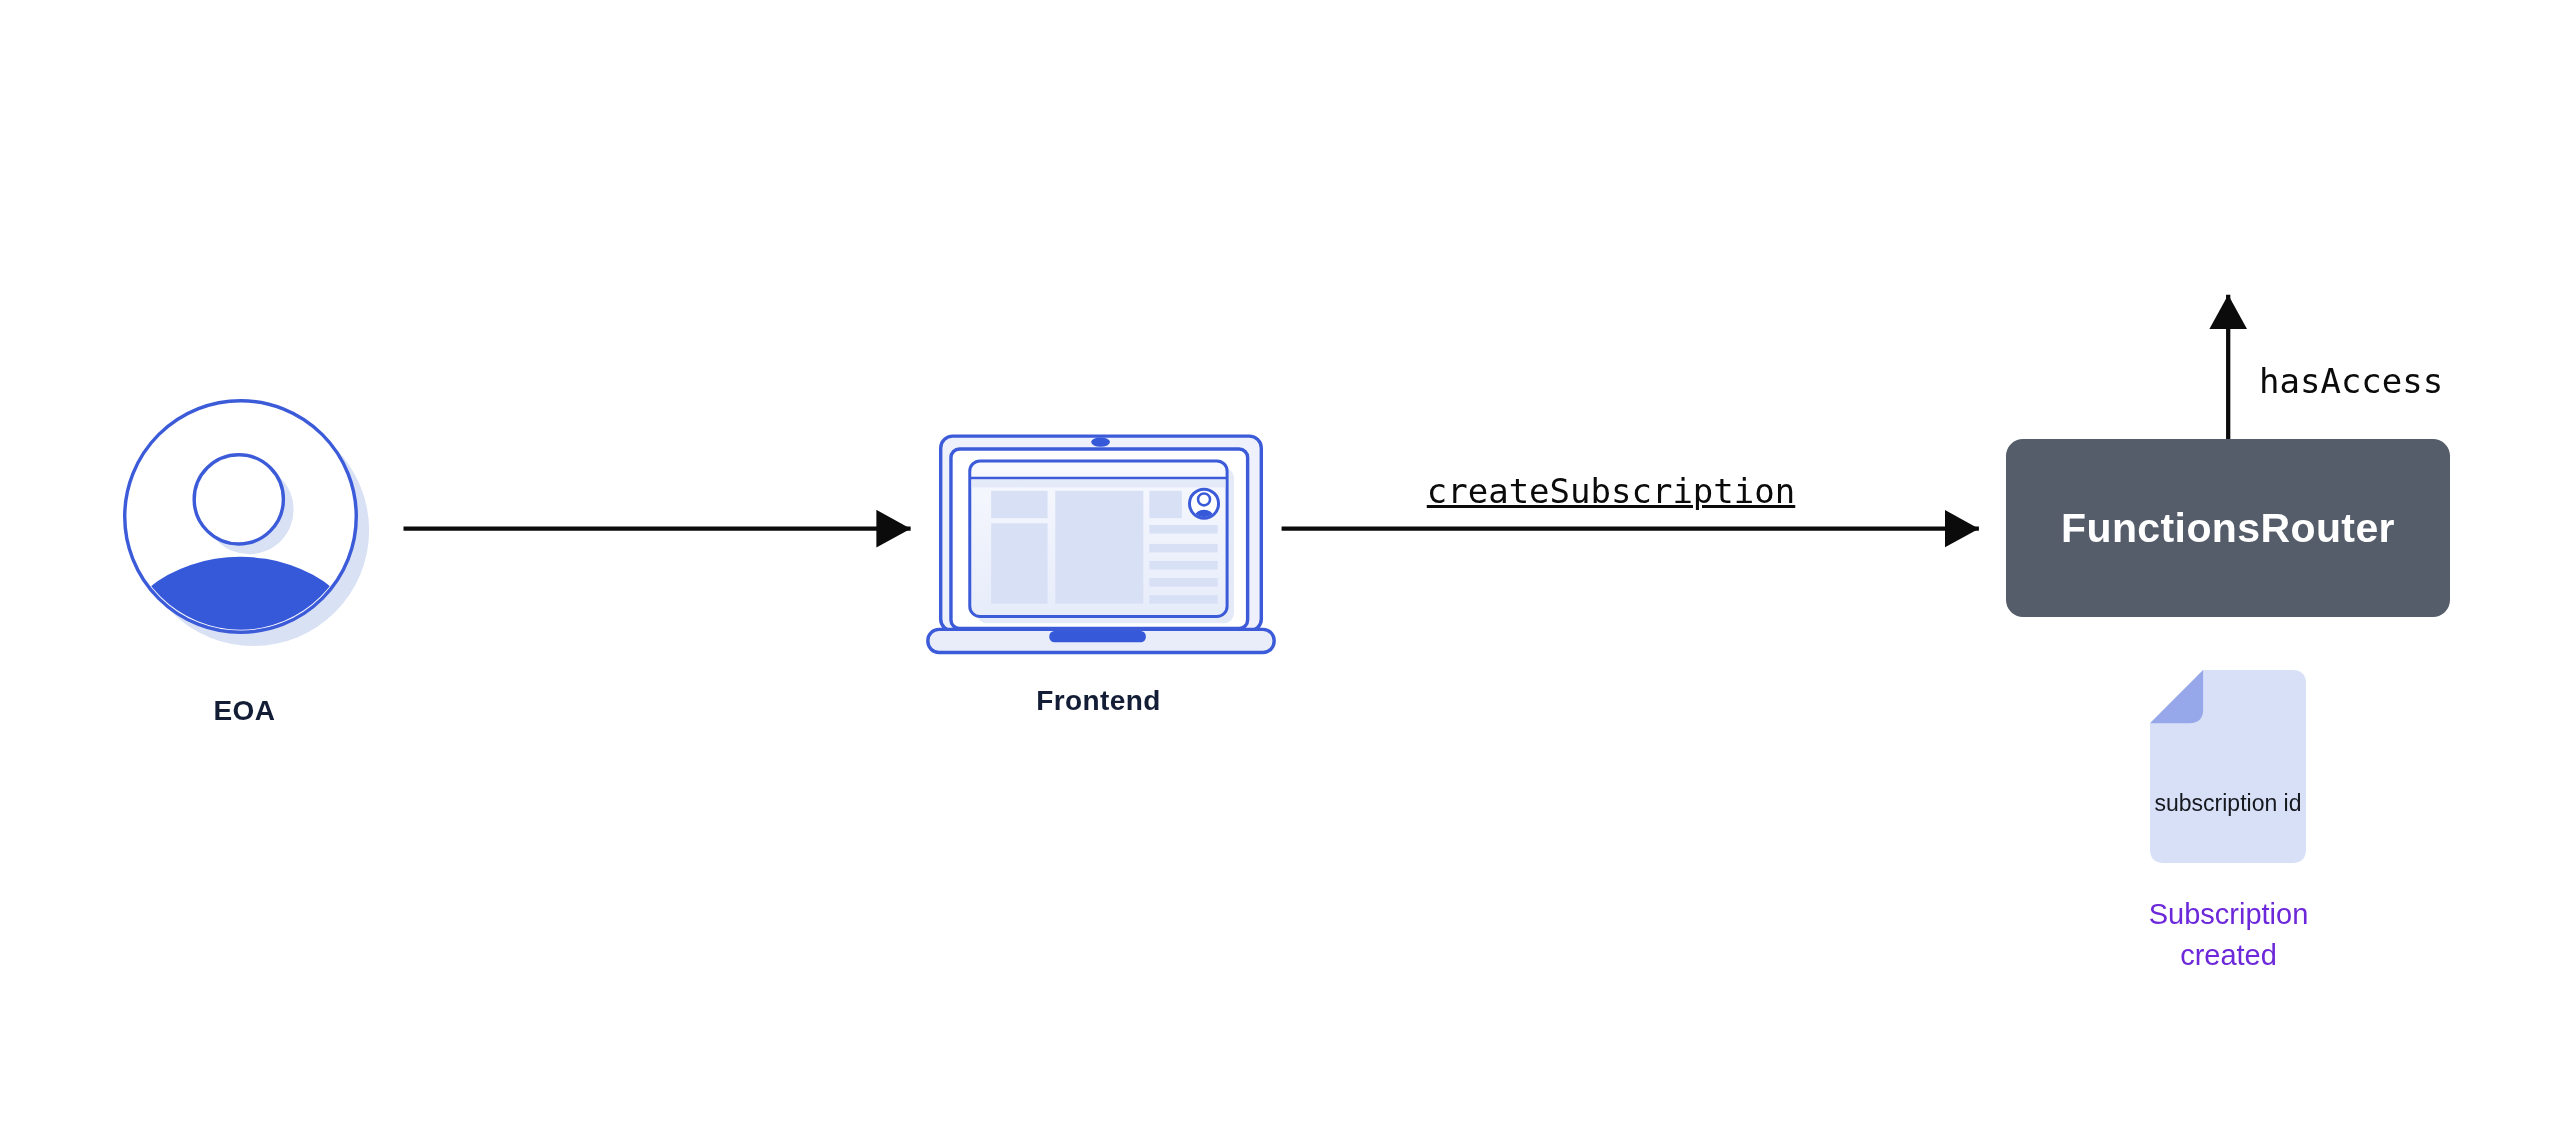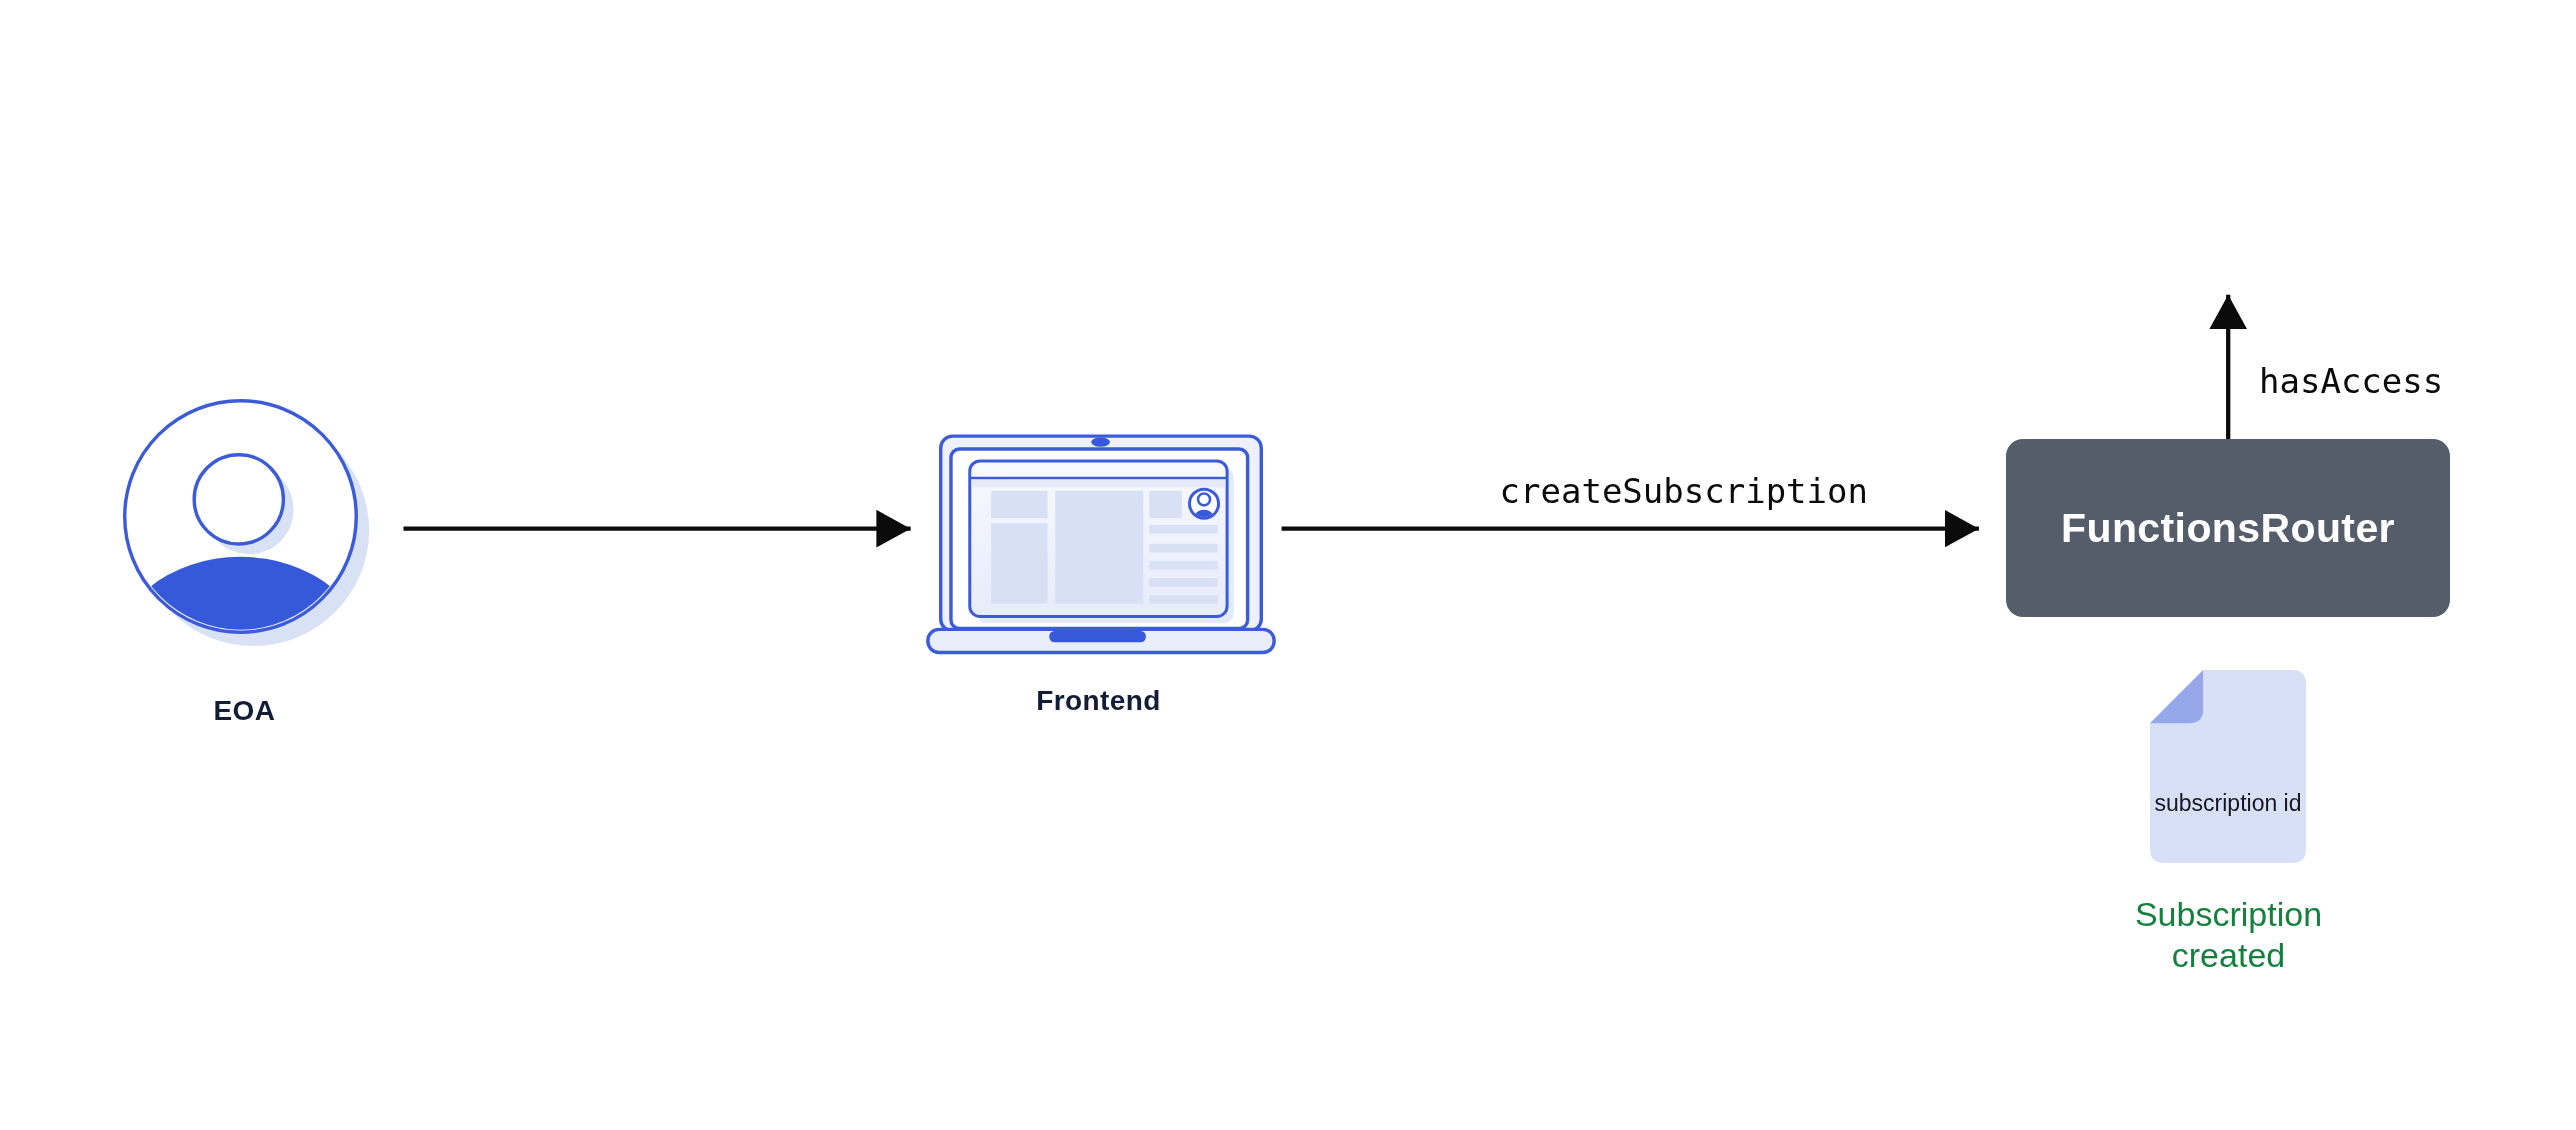--- a/index.html
+++ b/index.html
@@ -62,21 +62,22 @@
     font-family: "DejaVu Sans Mono", monospace;
     font-size: 34px;
     line-height: 38px;
     color: #0b0b0b;
     white-space: nowrap;
   }
   .edge-create {
     left: 1354px;
     top: 472px;
     width: 514px;
-    text-align: right;
+    text-align: center;
+    text-decoration: underline;
   }
   .edge-has {
     left: 2259px;
     top: 362px;
   }
 
   
   .doc-text {
     position: absolute;
     left: 2150px;
@@ -88,24 +89,24 @@
     font-weight: 500;
     color: #15181d;
     margin-top: 48px;
   }
   .doc-caption {
     position: absolute;
     left: 2117px;
     top: 894px;
     width: 223px;
     text-align: center;
-    font-size: 34px;
+    font-size: 29px;
     line-height: 41px;
     font-weight: 500;
-    color: #15803d;
+    color: #6d28d9;
   }
 
   .label-eoa      { left: 116px;  top: 690px; width: 257px; }
   .label-frontend { left: 970px; top: 680px; width: 257px; }
 </style>
 </head>
 <body>
 
 <div class="canvas">
 

